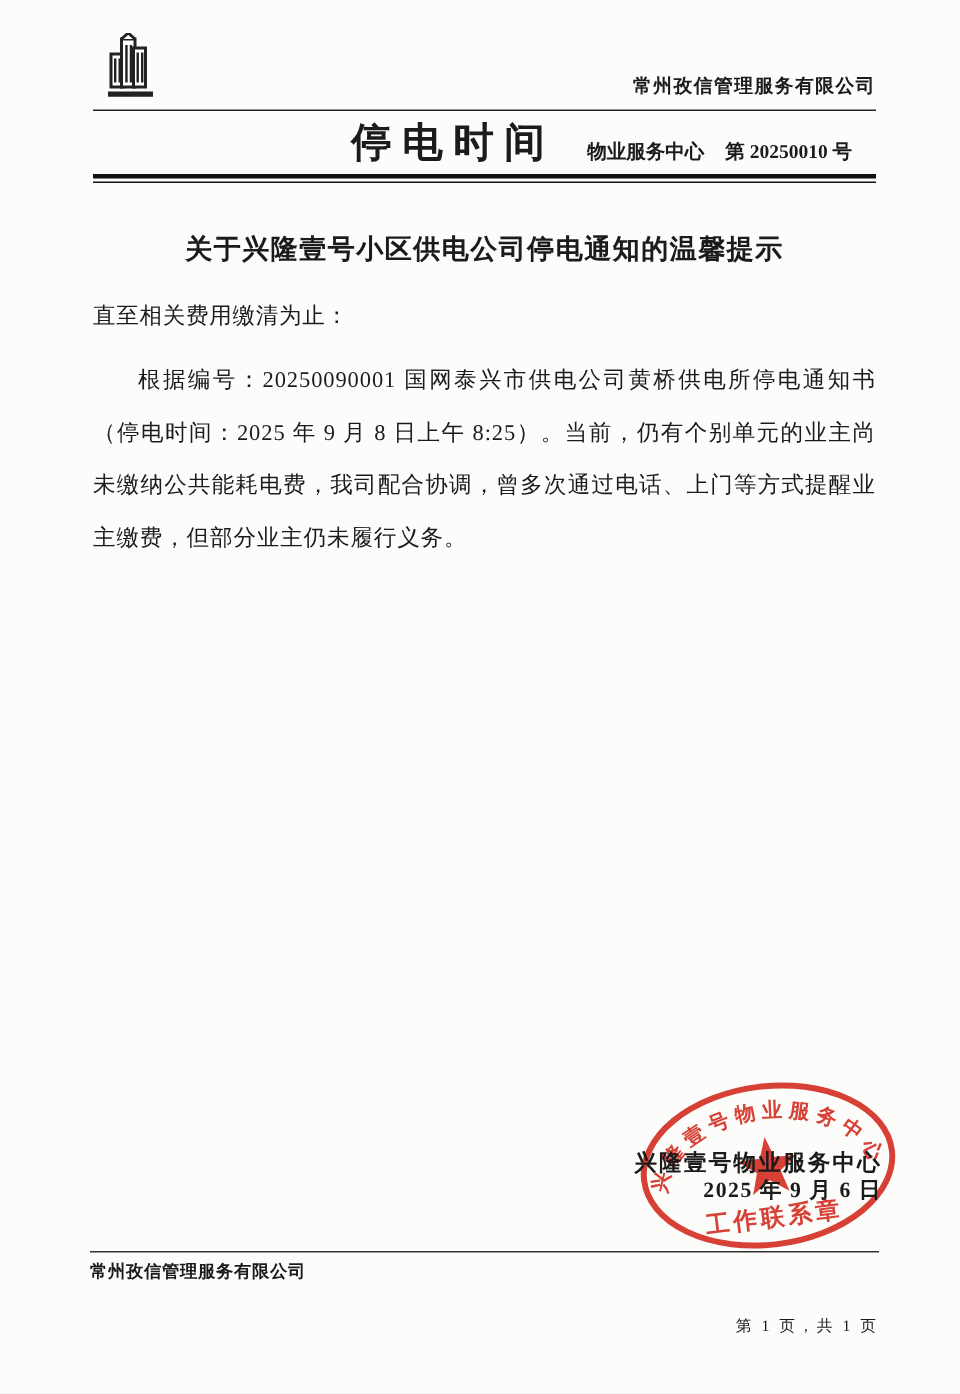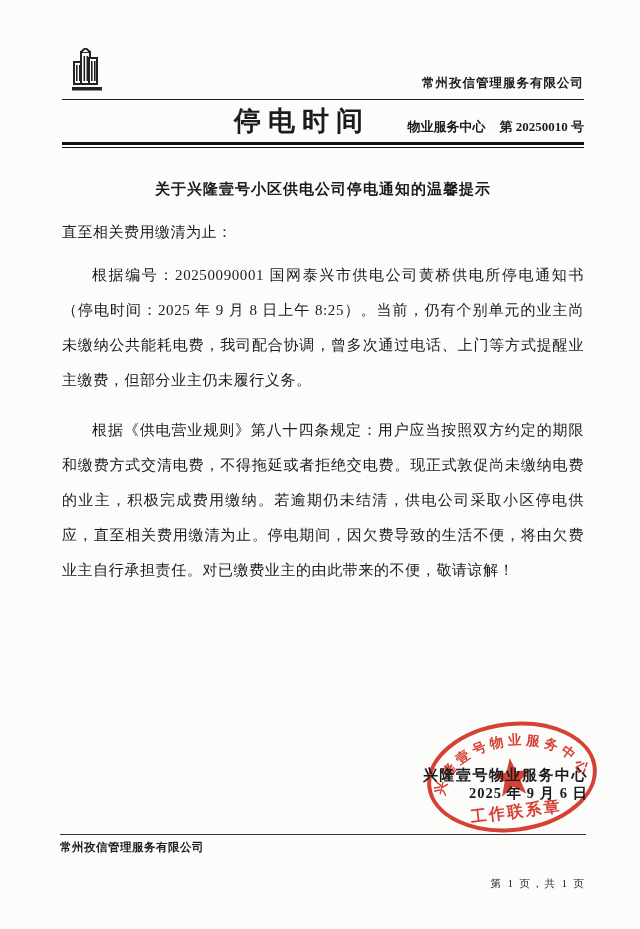--- a/index.html
+++ b/index.html
@@ -2,41 +2,41 @@
 <html><head>
 <meta charset="utf-8">
 <style>
   html,body{margin:0;padding:0;background:#e9e9e7;}
   .page{
     position:relative;
     width:640px;height:929px;
     margin:0 auto;
     background:#fcfcfa;
     box-sizing:border-box;
-    padding:46px 56px 0 62px;
+    padding:20px 56px 0 62px;
     font-family:"Liberation Serif","DejaVu Serif",serif;
     color:#1b1b1b;
     overflow:hidden;
   }
   
   .header-top{display:flex;align-items:flex-end;justify-content:space-between;height:48px;}
   .logo{width:38px;height:46px;margin-left:6px;}
   .header-company{font-size:12.5px;font-weight:700;letter-spacing:1px;padding-bottom:2px;}
   .rule-thin{border-top:1.5px solid #222;margin-top:5px;}
   .masthead{position:relative;height:42px;}
   .community-name{
     position:absolute;left:46%;top:50%;transform:translate(-50%,-50%);
     font-size:27px;font-weight:700;letter-spacing:7px;white-space:nowrap;
   }
-  .doc-line{position:absolute;right:0;bottom:6px;font-size:13px;font-weight:700;white-space:nowrap;}
+  .doc-line{position:absolute;right:16px;bottom:6px;font-size:13px;font-weight:700;white-space:nowrap;}
   .doc-line .sep{display:inline-block;width:14px;}
   .rule-double{border-top:3px solid #111;border-bottom:1.2px solid #111;height:2px;}
   
   .notice-title{
-    text-align:center;font-size:15px;font-weight:700;
+    text-align:center;font-size:18px;font-weight:700;
     margin:32px 0 0 0;letter-spacing:1px;
   }
   .salutation{margin:16px 0 0 0;font-size:15px;line-height:35px;letter-spacing:.5px;}
   .body-para{
     margin:8px 0 0 0;font-size:15px;line-height:35px;letter-spacing:.6px;
     text-align:justify;text-indent:2em;
   }
   .body-para + .body-para{margin-top:15px;}
   
   .signature-name{
@@ -92,21 +92,20 @@
     <div class="community-name">停电时间</div>
     <div class="doc-line">
       <span>物业服务中心</span><span class="sep"></span><span>第 20250010 号</span>
     </div>
   </div>
   <div class="rule-double"></div>
 
   <h1 class="notice-title">关于兴隆壹号小区供电公司停电通知的温馨提示</h1>
   <p class="salutation">直至相关费用缴清为止：</p>
   <p class="body-para">根据编号：20250090001 国网泰兴市供电公司黄桥供电所停电通知书（停电时间：2025 年 9 月 8 日上午 8:25）。当前，仍有个别单元的业主尚未缴纳公共能耗电费，我司配合协调，曾多次通过电话、上门等方式提醒业主缴费，但部分业主仍未履行义务。</p>
-  <p class="body-para">根据《供电营业规则》第八十四条规定：用户应当按照双方约定的期限和缴费方式交清电费，不得拖延或者拒绝交电费。现正式敦促尚未缴纳电费的业主，积极完成费用缴纳。若逾期仍未结清，供电公司采取小区停电供应，直至相关费用缴清为止。停电期间，因欠费导致的生活不便，将由欠费业主自行承担责任。对已缴费业主的由此带来的不便，敬请谅解！</p>
 
   <div class="signature-name">兴隆壹号物业服务中心</div>
   <div class="signature-date">2025 年 9 月 6 日</div>
 
   <svg class="stamp" viewBox="0 0 220 160" xmlns="http://www.w3.org/2000/svg">
     <defs>
       <path id="ringPath" d="M 24 95 A 86 55 0 1 1 196 95" fill="none"></path>
     </defs>
     <ellipse cx="110" cy="80" rx="104" ry="66" fill="none" stroke-width="5" stroke="#d2271a"></ellipse>
     <text font-size="17" font-weight="700" letter-spacing="5" font-family="Liberation Serif, serif" fill="#d2271a">

